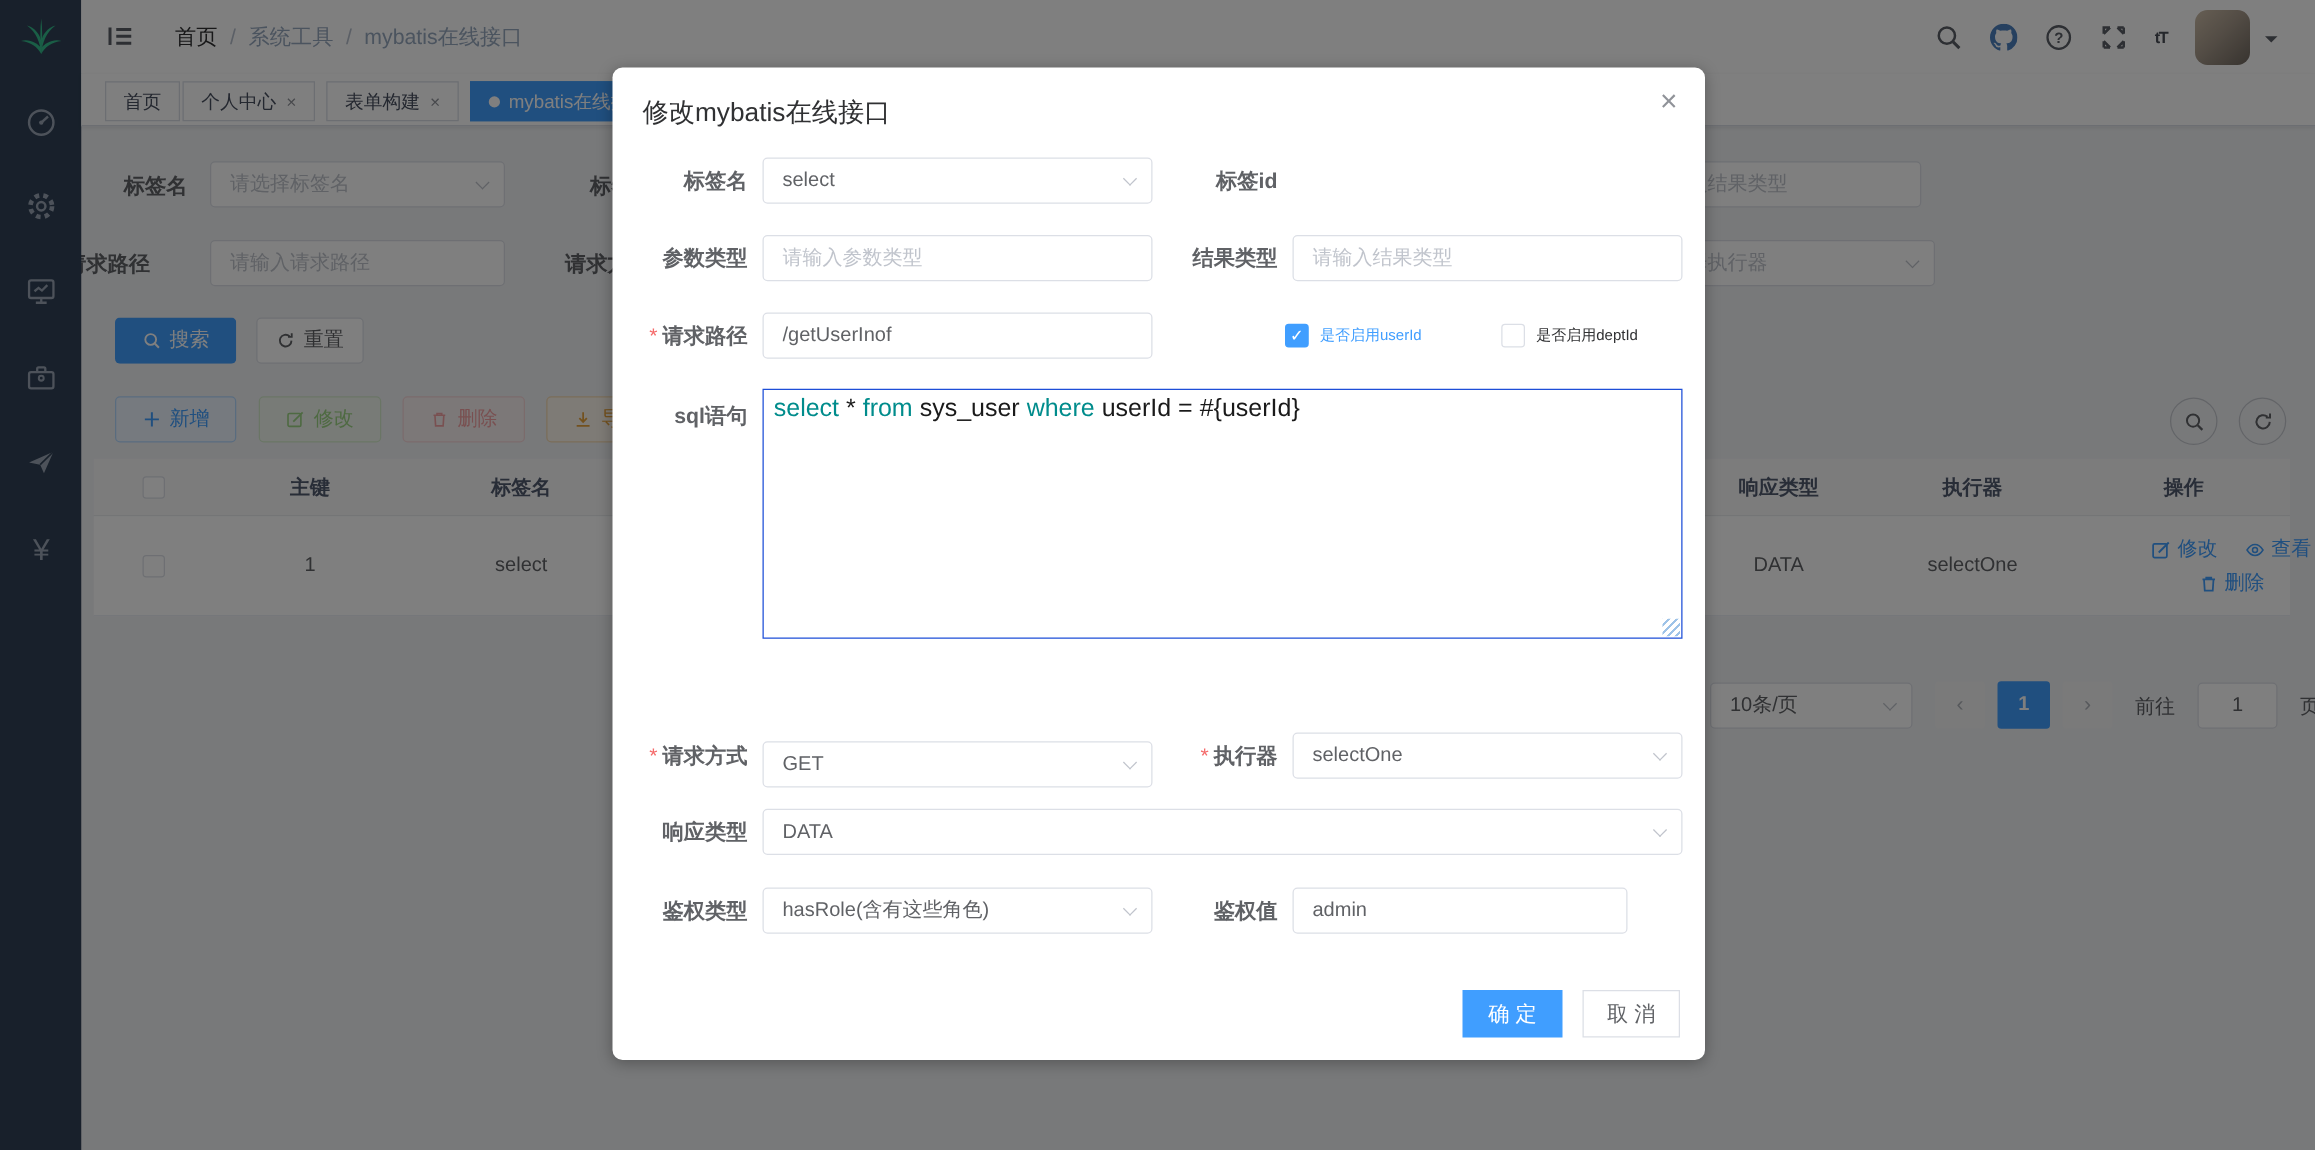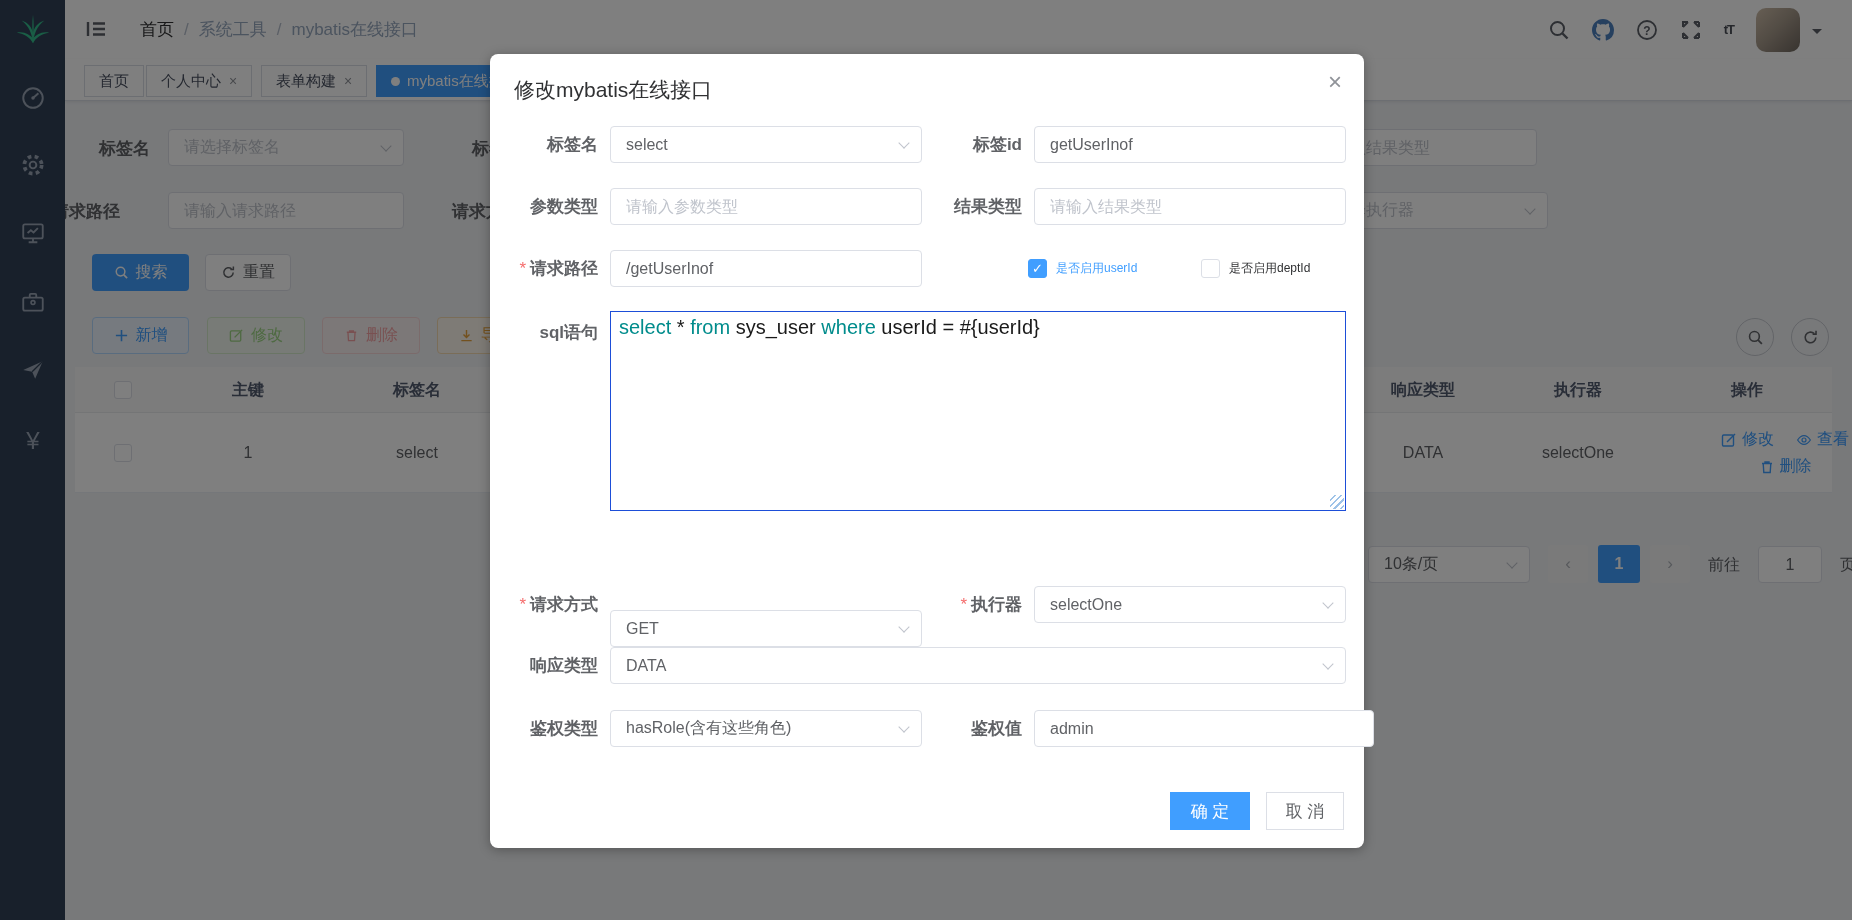--- a/index.html
+++ b/index.html
@@ -362,21 +362,20 @@
   <div class="dialog dlg">
     <div class="dlg-title">修改mybatis在线接口</div>
     <div class="dlg-close">×</div>
 
     <div class="flabel" style="top:72px;">标签名</div>
     <div class="sel" style="left:120px; top:72px; width:312px;">
       <span>select</span>
       <span class="chev"></span>
     </div>
     <div class="flabel2" style="top:72px;">标签id</div>
-    <input class="input" style="left: 544px; top: 72px; width: 312px;" readonly="" value="getUserInof">
 
     <div class="flabel" style="top:134px;">参数类型</div>
     <input class="input" style="left: 120px; top: 134px; width: 312px;" readonly="" placeholder="请输入参数类型">
     <div class="flabel2" style="top:134px;">结果类型</div>
     <input class="input" style="left: 544px; top: 134px; width: 312px;" readonly="" placeholder="请输入结果类型">
 
     <div class="flabel" style="top:196px;"><span class="req">*</span><span>请求路径</span></div>
     <input class="input" style="left: 120px; top: 196px; width: 312px;" readonly="" value="/getUserInof">
     <div class="cb-group" style="left:538px; top:205px;">
       <span class="cb on">✓</span>
@@ -387,21 +386,21 @@
       <span class="cb-label" style="color:#303133;">是否启用deptId</span>
     </div>
 
     <div class="flabel" style="top:260px;">sql语句</div>
     <div class="sqlbox">
       <span class="kw">select</span><span> * </span><span class="kw">from</span><span> sys_user </span><span class="kw">where</span><span> userId = #{userId}</span>
       <span class="grip"></span>
     </div>
 
     <div class="flabel" style="top:532px;"><span class="req">*</span><span>请求方式</span></div>
-    <div class="sel" style="left:120px; top:556px; width:312px;">
+    <div class="sel" style="left:120px; top:539px; width:312px;">
       <span>GET</span>
       <span class="chev"></span>
     </div>
     <div class="flabel2" style="top:532px;"><span class="req">*</span><span>执行器</span></div>
     <div class="sel" style="left:544px; top:532px; width:312px;">
       <span>selectOne</span>
       <span class="chev"></span>
     </div>
 
     <div class="flabel" style="top:593px;">响应类型</div>
@@ -409,18 +408,18 @@
       <span>DATA</span>
       <span class="chev"></span>
     </div>
 
     <div class="flabel" style="top:656px;">鉴权类型</div>
     <div class="sel" style="left:120px; top:656px; width:312px;">
       <span>hasRole(含有这些角色)</span>
       <span class="chev"></span>
     </div>
     <div class="flabel2" style="top:656px;">鉴权值</div>
-    <input class="input" style="left: 544px; top: 656px; width: 340px;" readonly="" value="admin">
+    <input class="input" style="left: 544px; top: 656px; width: 268px;" readonly="" value="admin">
 
     <div class="dlg-btn dlg-ok">确 定</div>
     <div class="dlg-btn dlg-cancel">取 消</div>
   </div>
 </div>
 
 </body></html>

